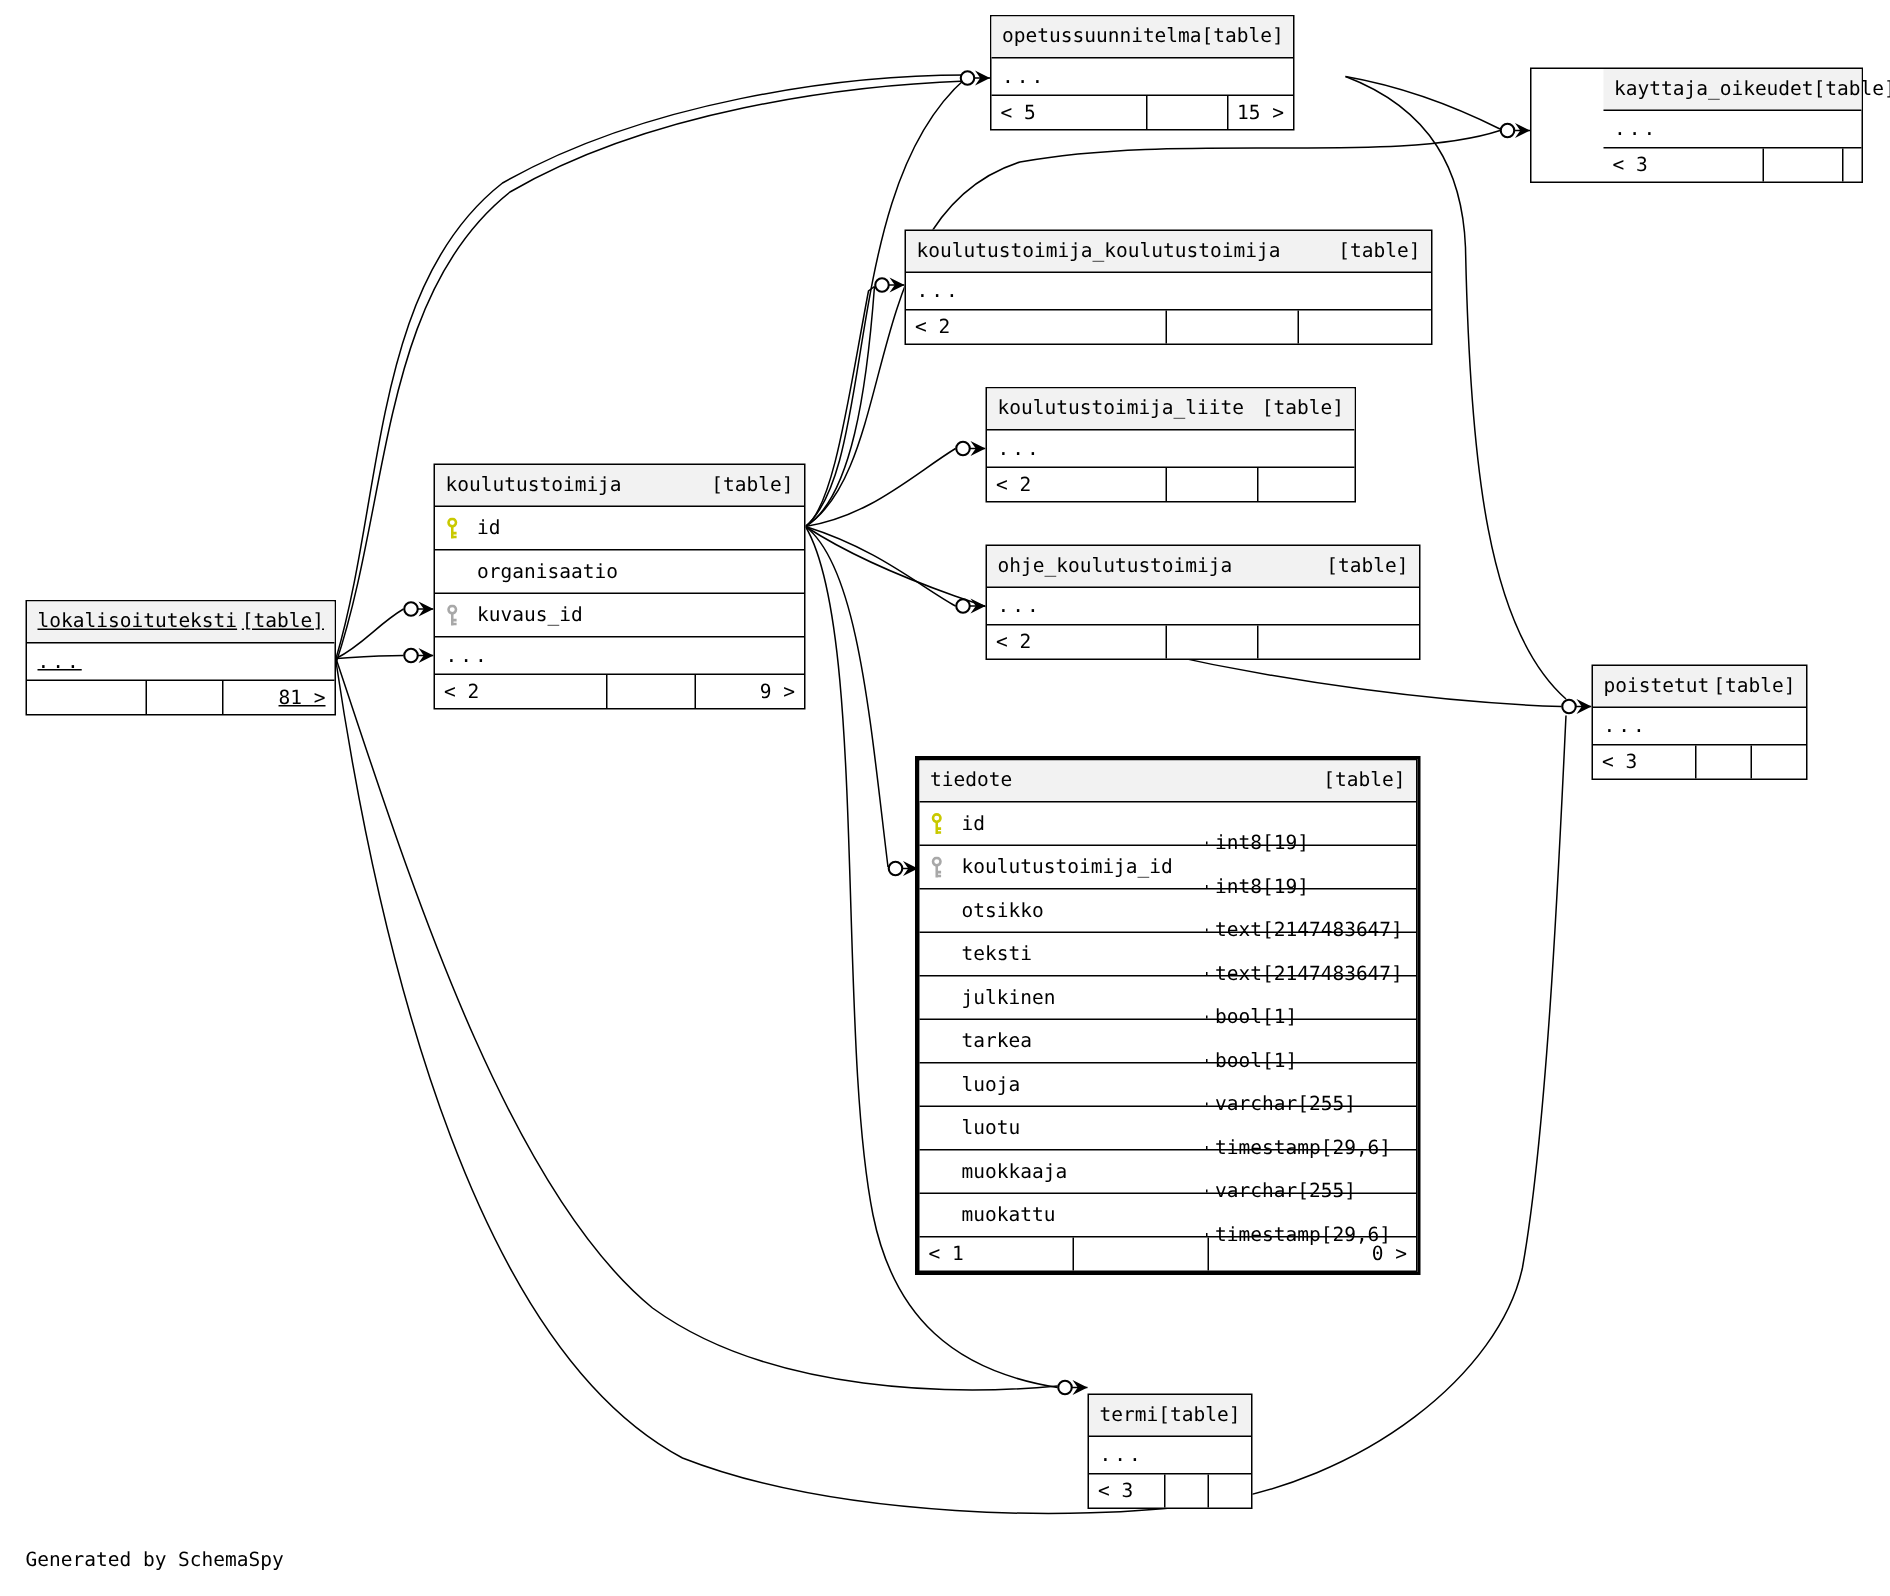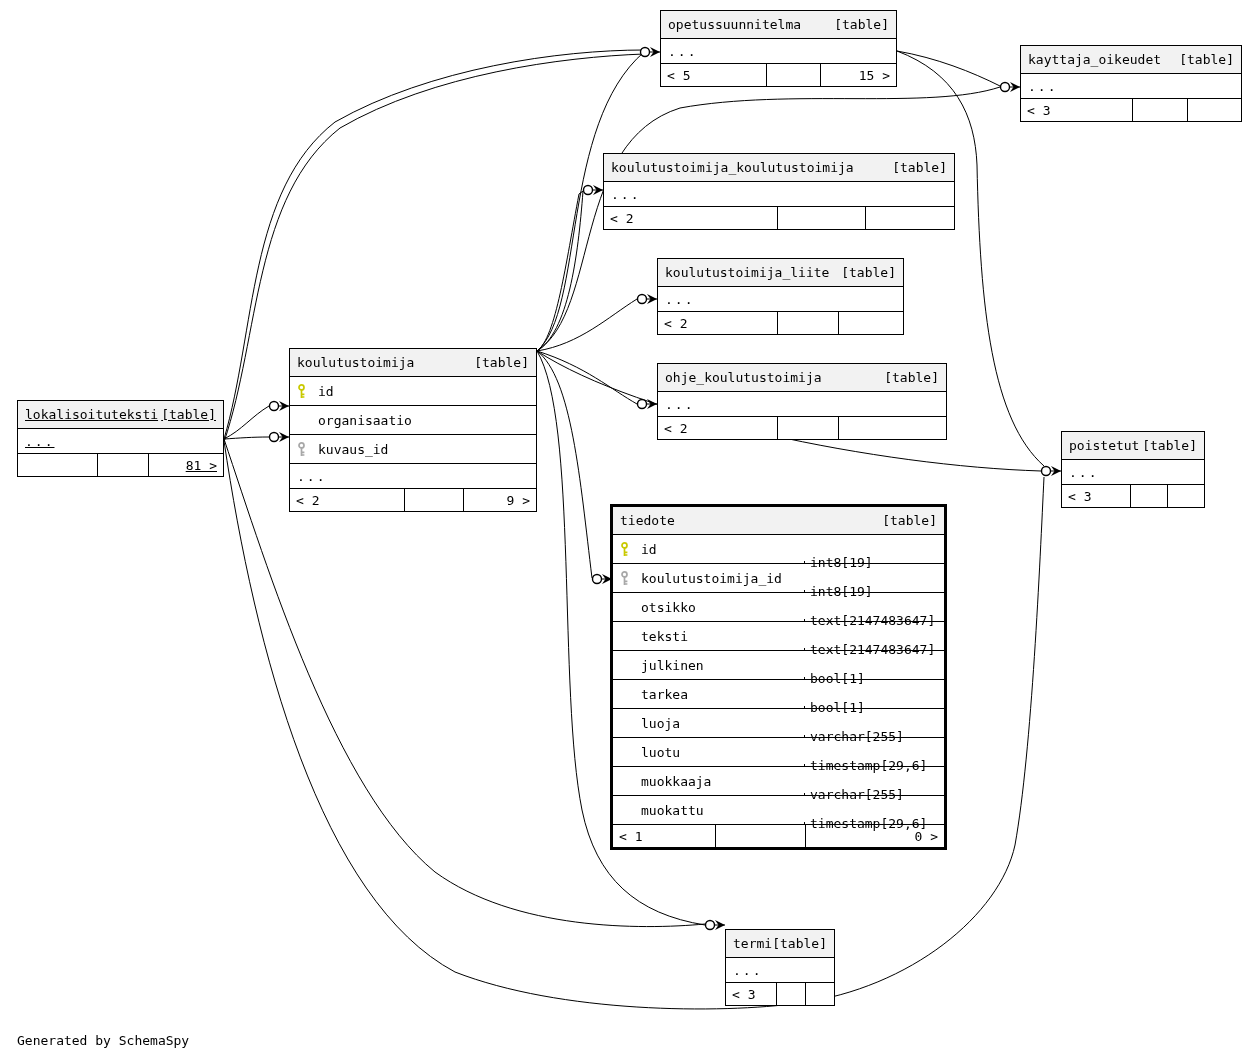--- a/index.html
+++ b/index.html
@@ -110,30 +110,30 @@
       <circle cx="1046" cy="471" r="4.5" fill="#ffffff" stroke="#000000" stroke-width="1.4"></circle>
     </g>
     <g>
       <line x1="709" y1="925" x2="725" y2="925" stroke="#000000" stroke-width="1"></line>
       <polygon points="725,925 715,920 718.5,925 715,930" fill="#000000"></polygon>
       <circle cx="710" cy="925" r="4.5" fill="#ffffff" stroke="#000000" stroke-width="1.4"></circle>
     </g>
   </svg>
 
 <div id="tables-layer">
-    <div class="table-box" style="left: 660px; top: 10px; width: 237px; text-align: right;">
+    <div class="table-box" style="left: 660px; top: 10px; width: 203px; text-align: right;">
       <div class="tbl-header"><span>opetussuunnitelma</span><span>[table]</span></div>
       <div class="tbl-ellipsis">...</div>
       <div class="tbl-footer">
         <span class="cell" style="width: 106px;">&lt; 5</span>
         <span class="cell" style="width: 54px;"></span>
         <span class="cell right">15 &gt;</span>
       </div>
     </div>
-    <div class="table-box" style="left: 1020px; top: 45px; width: 222px;">
+    <div class="table-box" style="left: 1020px; top: 45px; width: 222px; padding-left: 48px;">
       <div class="tbl-header"><span>kayttaja_oikeudet</span><span>[table]</span></div>
       <div class="tbl-ellipsis">...</div>
       <div class="tbl-footer">
         <span class="cell" style="width: 112px;">&lt; 3</span>
         <span class="cell" style="width: 55px;"></span>
         <span class="cell right"></span>
       </div>
     </div>
     <div class="table-box" style="left: 603px; top: 153px; width: 352px;">
       <div class="tbl-header"><span>koulutustoimija_koulutustoimija</span><span>[table]</span></div>
@@ -155,21 +155,21 @@
     </div>
     <div class="table-box" style="left: 657px; top: 363px; width: 290px;">
       <div class="tbl-header"><span>ohje_koulutustoimija</span><span>[table]</span></div>
       <div class="tbl-ellipsis">...</div>
       <div class="tbl-footer">
         <span class="cell" style="width: 120px;">&lt; 2</span>
         <span class="cell" style="width: 61px;"></span>
         <span class="cell right"></span>
       </div>
     </div>
-    <div class="table-box" style="left: 289px; top: 309px; width: 248px; margin-top: 39px;">
+    <div class="table-box" style="left: 289px; top: 309px; width: 248px;">
       <div class="tbl-header"><span>koulutustoimija</span><span>[table]</span></div>
       <div class="tbl-row"><span class="row-icon"><svg width="11" height="15" viewBox="0 0 11 15">
             <circle cx="5.5" cy="3.4" r="2.5" fill="none" stroke="#c9c900" stroke-width="1.7"></circle>
             <path d="M5.5,5.9 V14 M5.5,10.4 H8.4 M5.5,13 H8.4" fill="none" stroke="#c9c900" stroke-width="1.7"></path>
           </svg></span><span class="row-name">id</span></div>
       <div class="tbl-row"><span class="row-icon"></span><span class="row-name">organisaatio</span></div>
       <div class="tbl-row"><span class="row-icon"><svg width="11" height="15" viewBox="0 0 11 15">
             <circle cx="5.5" cy="3.4" r="2.5" fill="none" stroke="#a8a8a8" stroke-width="1.7"></circle>
             <path d="M5.5,5.9 V14 M5.5,10.4 H8.4 M5.5,13 H8.4" fill="none" stroke="#a8a8a8" stroke-width="1.7"></path>
           </svg></span><span class="row-name">kuvaus_id</span></div>
@@ -182,21 +182,21 @@
     </div>
     <div class="table-box" style="left: 17px; top: 400px; width: 207px; text-decoration: underline;">
       <div class="tbl-header"><span>lokalisoituteksti</span><span>[table]</span></div>
       <div class="tbl-ellipsis">...</div>
       <div class="tbl-footer">
         <span class="cell" style="width: 80px;"></span>
         <span class="cell" style="width: 51px;"></span>
         <span class="cell right">81 &gt;</span>
       </div>
     </div>
-    <div class="table-box" style="left: 1061px; top: 431px; width: 144px;">
+    <div class="table-box" style="left: 1061px; top: 443px; width: 144px;">
       <div class="tbl-header"><span>poistetut</span><span>[table]</span></div>
       <div class="tbl-ellipsis">...</div>
       <div class="tbl-footer">
         <span class="cell" style="width: 69px;">&lt; 3</span>
         <span class="cell" style="width: 37px;"></span>
         <span class="cell right"></span>
       </div>
     </div>
     <div class="table-box focus" style="left: 612px; top: 506px; width: 333px;">
       <div class="tbl-header"><span>tiedote</span><span>[table]</span></div>

